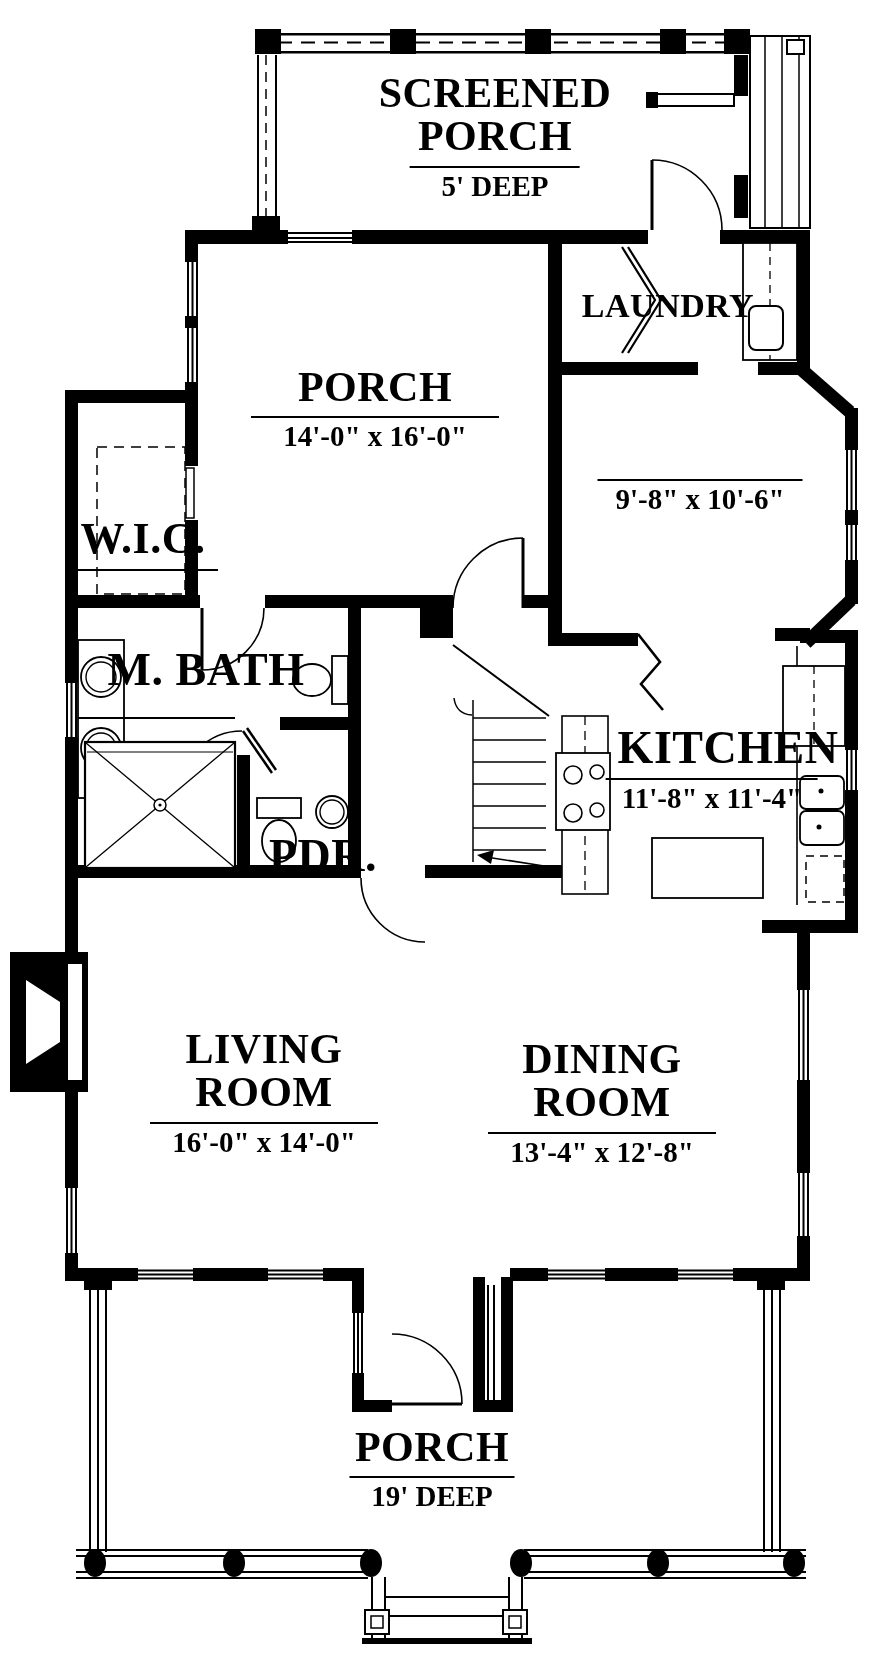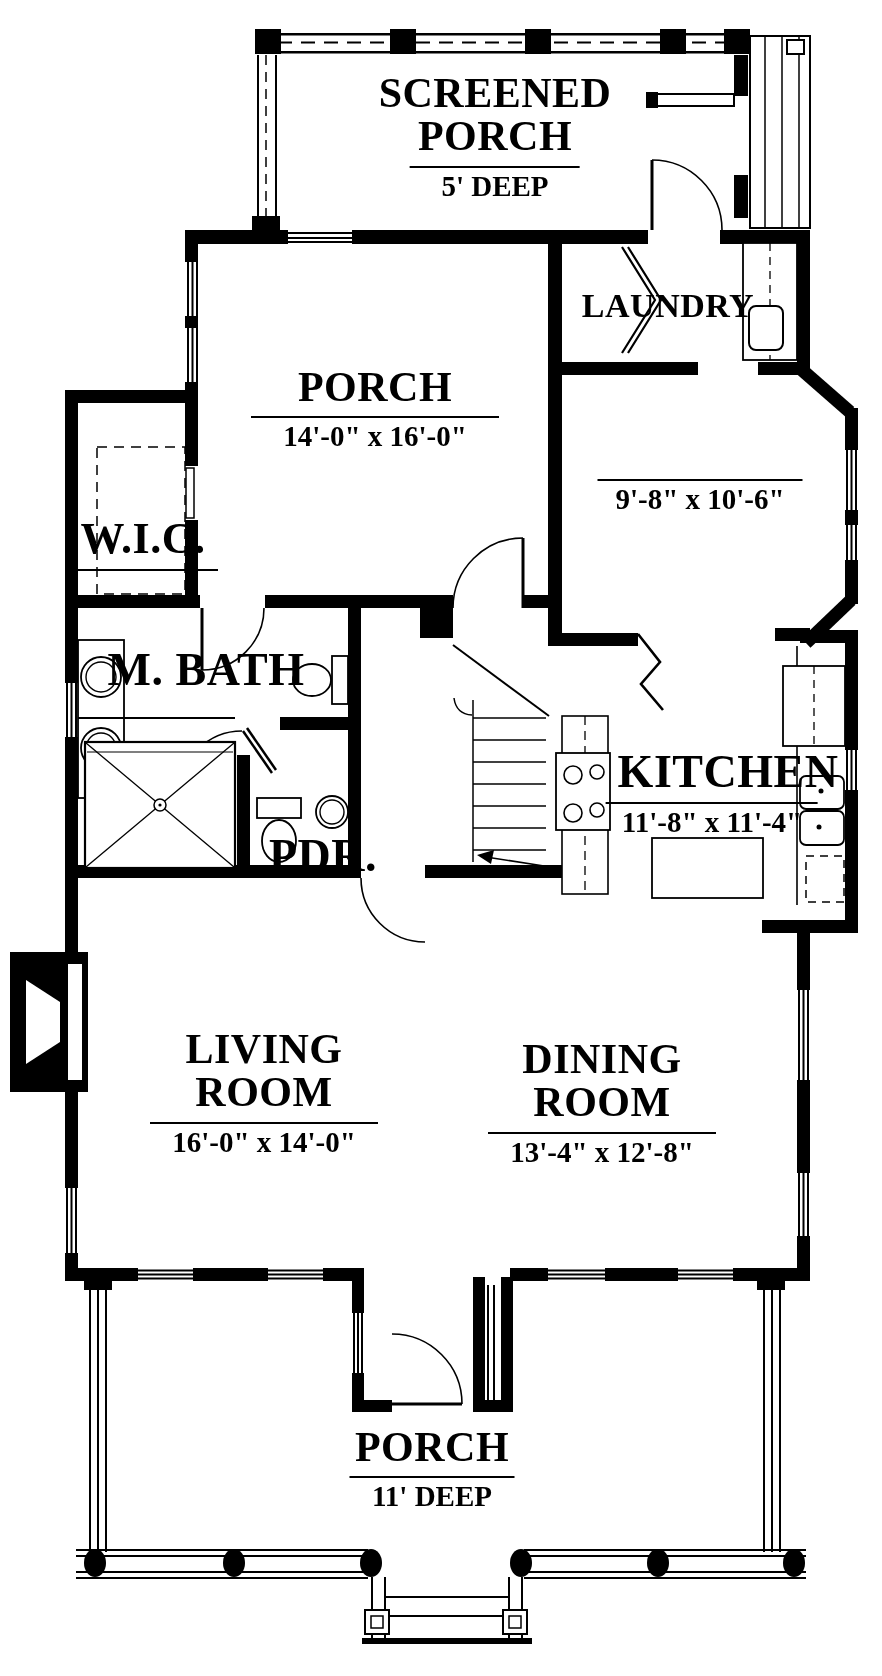--- a/index.html
+++ b/index.html
@@ -366,21 +366,21 @@
   </div>
 
   <div class="label sz46" style="left:190px;top:646px;">
     <div class="rn">M. BATH</div>
   </div>
 
   <div class="label sz46" style="left:307px;top:832px;">
     <div class="rn">PDR.</div>
   </div>
 
-  <div class="label sz46" style="left:712px;top:748px;">
+  <div class="label sz46" style="left:712px;top:724px;">
     <div class="rn">KITCHEN</div>
     <div class="ul" style="width:212px"></div>
     <div class="rd">11'-8" x 11'-4"</div>
   </div>
 
   <div class="label" style="left:264px;top:1028px;">
     <div class="rn">LIVING</div>
     <div class="rn">ROOM</div>
     <div class="ul" style="width:228px"></div>
     <div class="rd">16'-0" x 14'-0"</div>
@@ -389,16 +389,16 @@
   <div class="label" style="left:602px;top:1038px;">
     <div class="rn">DINING</div>
     <div class="rn">ROOM</div>
     <div class="ul" style="width:228px"></div>
     <div class="rd">13'-4" x 12'-8"</div>
   </div>
 
   <div class="label" style="left:432px;top:1426px;">
     <div class="rn">PORCH</div>
     <div class="ul" style="width:165px"></div>
-    <div class="rd">11' DEEP</div>
+    <div class="rd">19' DEEP</div>
   </div>
 
 </div>
 
 </body></html>

